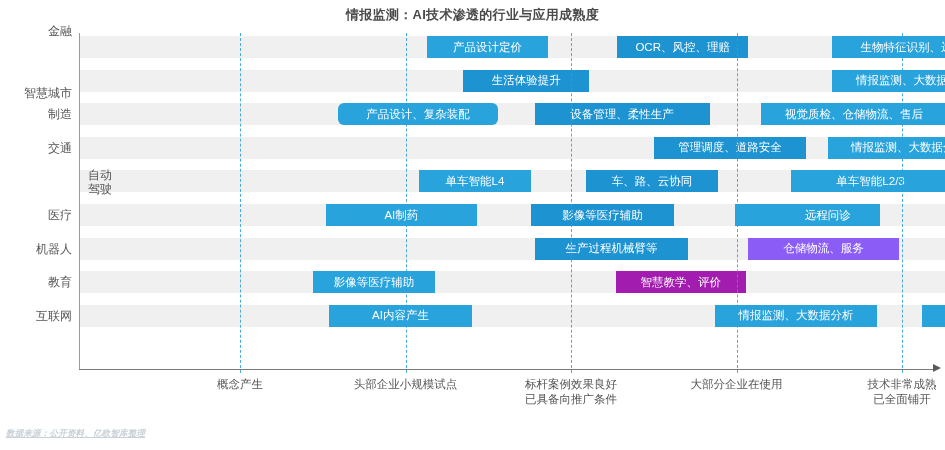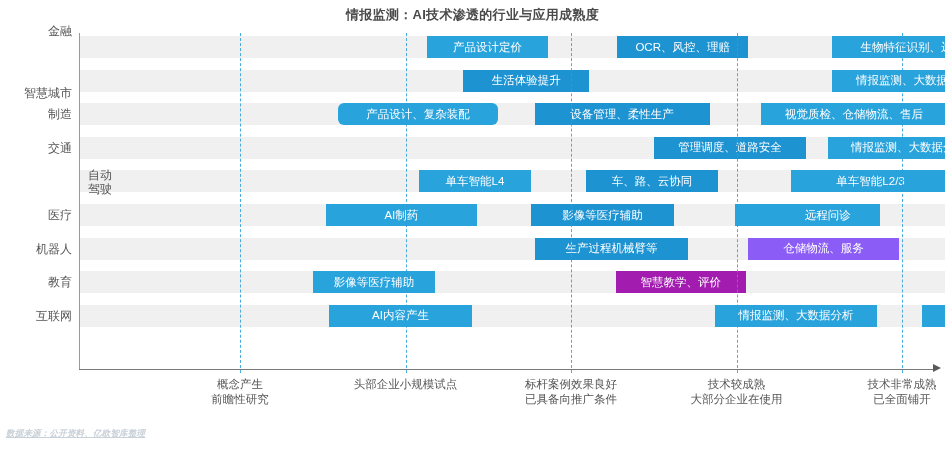--- a/index.html
+++ b/index.html
@@ -160,31 +160,29 @@
     <div class="row-label" style="top: 275.2px;">
       <span>教育</span>
     </div>
     <div class="row-label" style="top: 308.8px;">
       <span>互联网</span>
     </div>
   </div>
 <div id="xtick-layer">
     <div class="xtick" style="left: 240px;">
       <span>概念产生</span>
-      <span>前瞻性研究</span>
     </div>
     <div class="xtick" style="left: 405.5px;">
       <span>头部企业小规模试点</span>
     </div>
     <div class="xtick" style="left: 571px;">
       <span>标杆案例效果良好</span>
       <span>已具备向推广条件</span>
     </div>
     <div class="xtick" style="left: 736.5px;">
-      <span>技术较成熟</span>
       <span>大部分企业在使用</span>
     </div>
     <div class="xtick" style="left: 902px;">
       <span>技术非常成熟</span>
       <span>已全面铺开</span>
     </div>
   </div>
 
 <div id="footer-note">数据来源：公开资料、亿欧智库整理</div>
 

